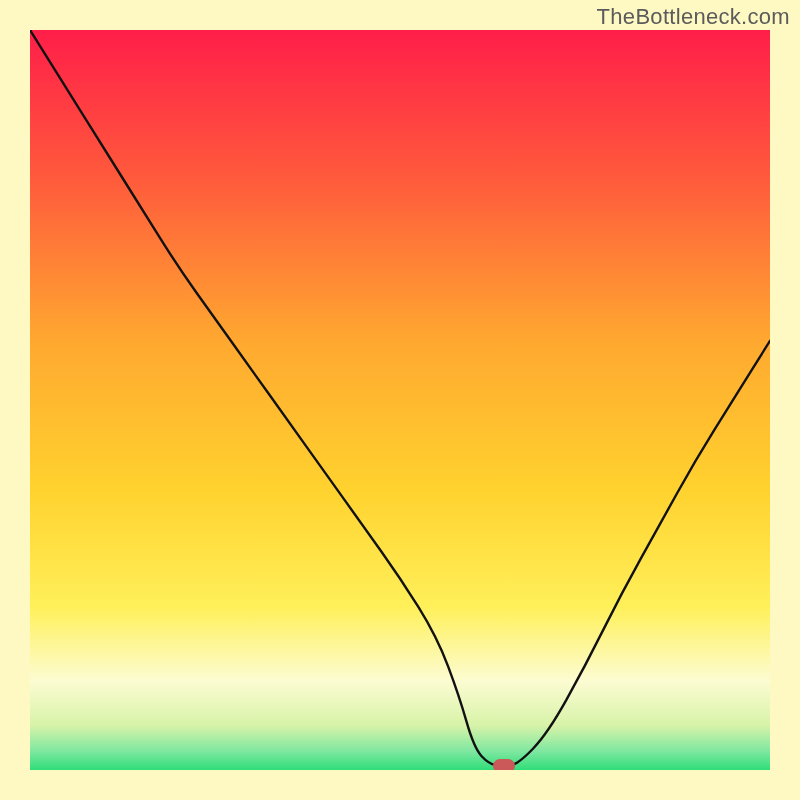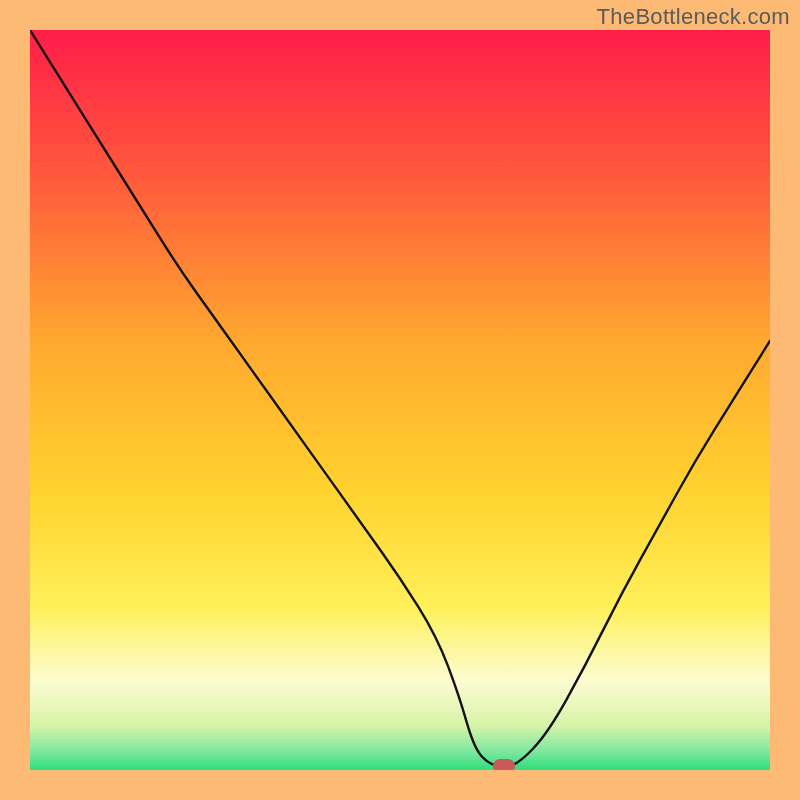--- a/index.html
+++ b/index.html
@@ -8,21 +8,21 @@
     width: 800px;
     height: 800px;
     overflow: hidden;
     background: #000;
     font-family: Arial, Helvetica, sans-serif;
   }
   .frame {
     position: relative;
     width: 800px;
     height: 800px;
-    background: #fdba74;
+    background: #fef9c3;
   }
   .watermark {
     position: absolute;
     top: 4px;
     right: 10px;
     color: #5b5b5b;
     font-size: 22px;
     font-weight: 500;
     letter-spacing: 0.3px;
   }

